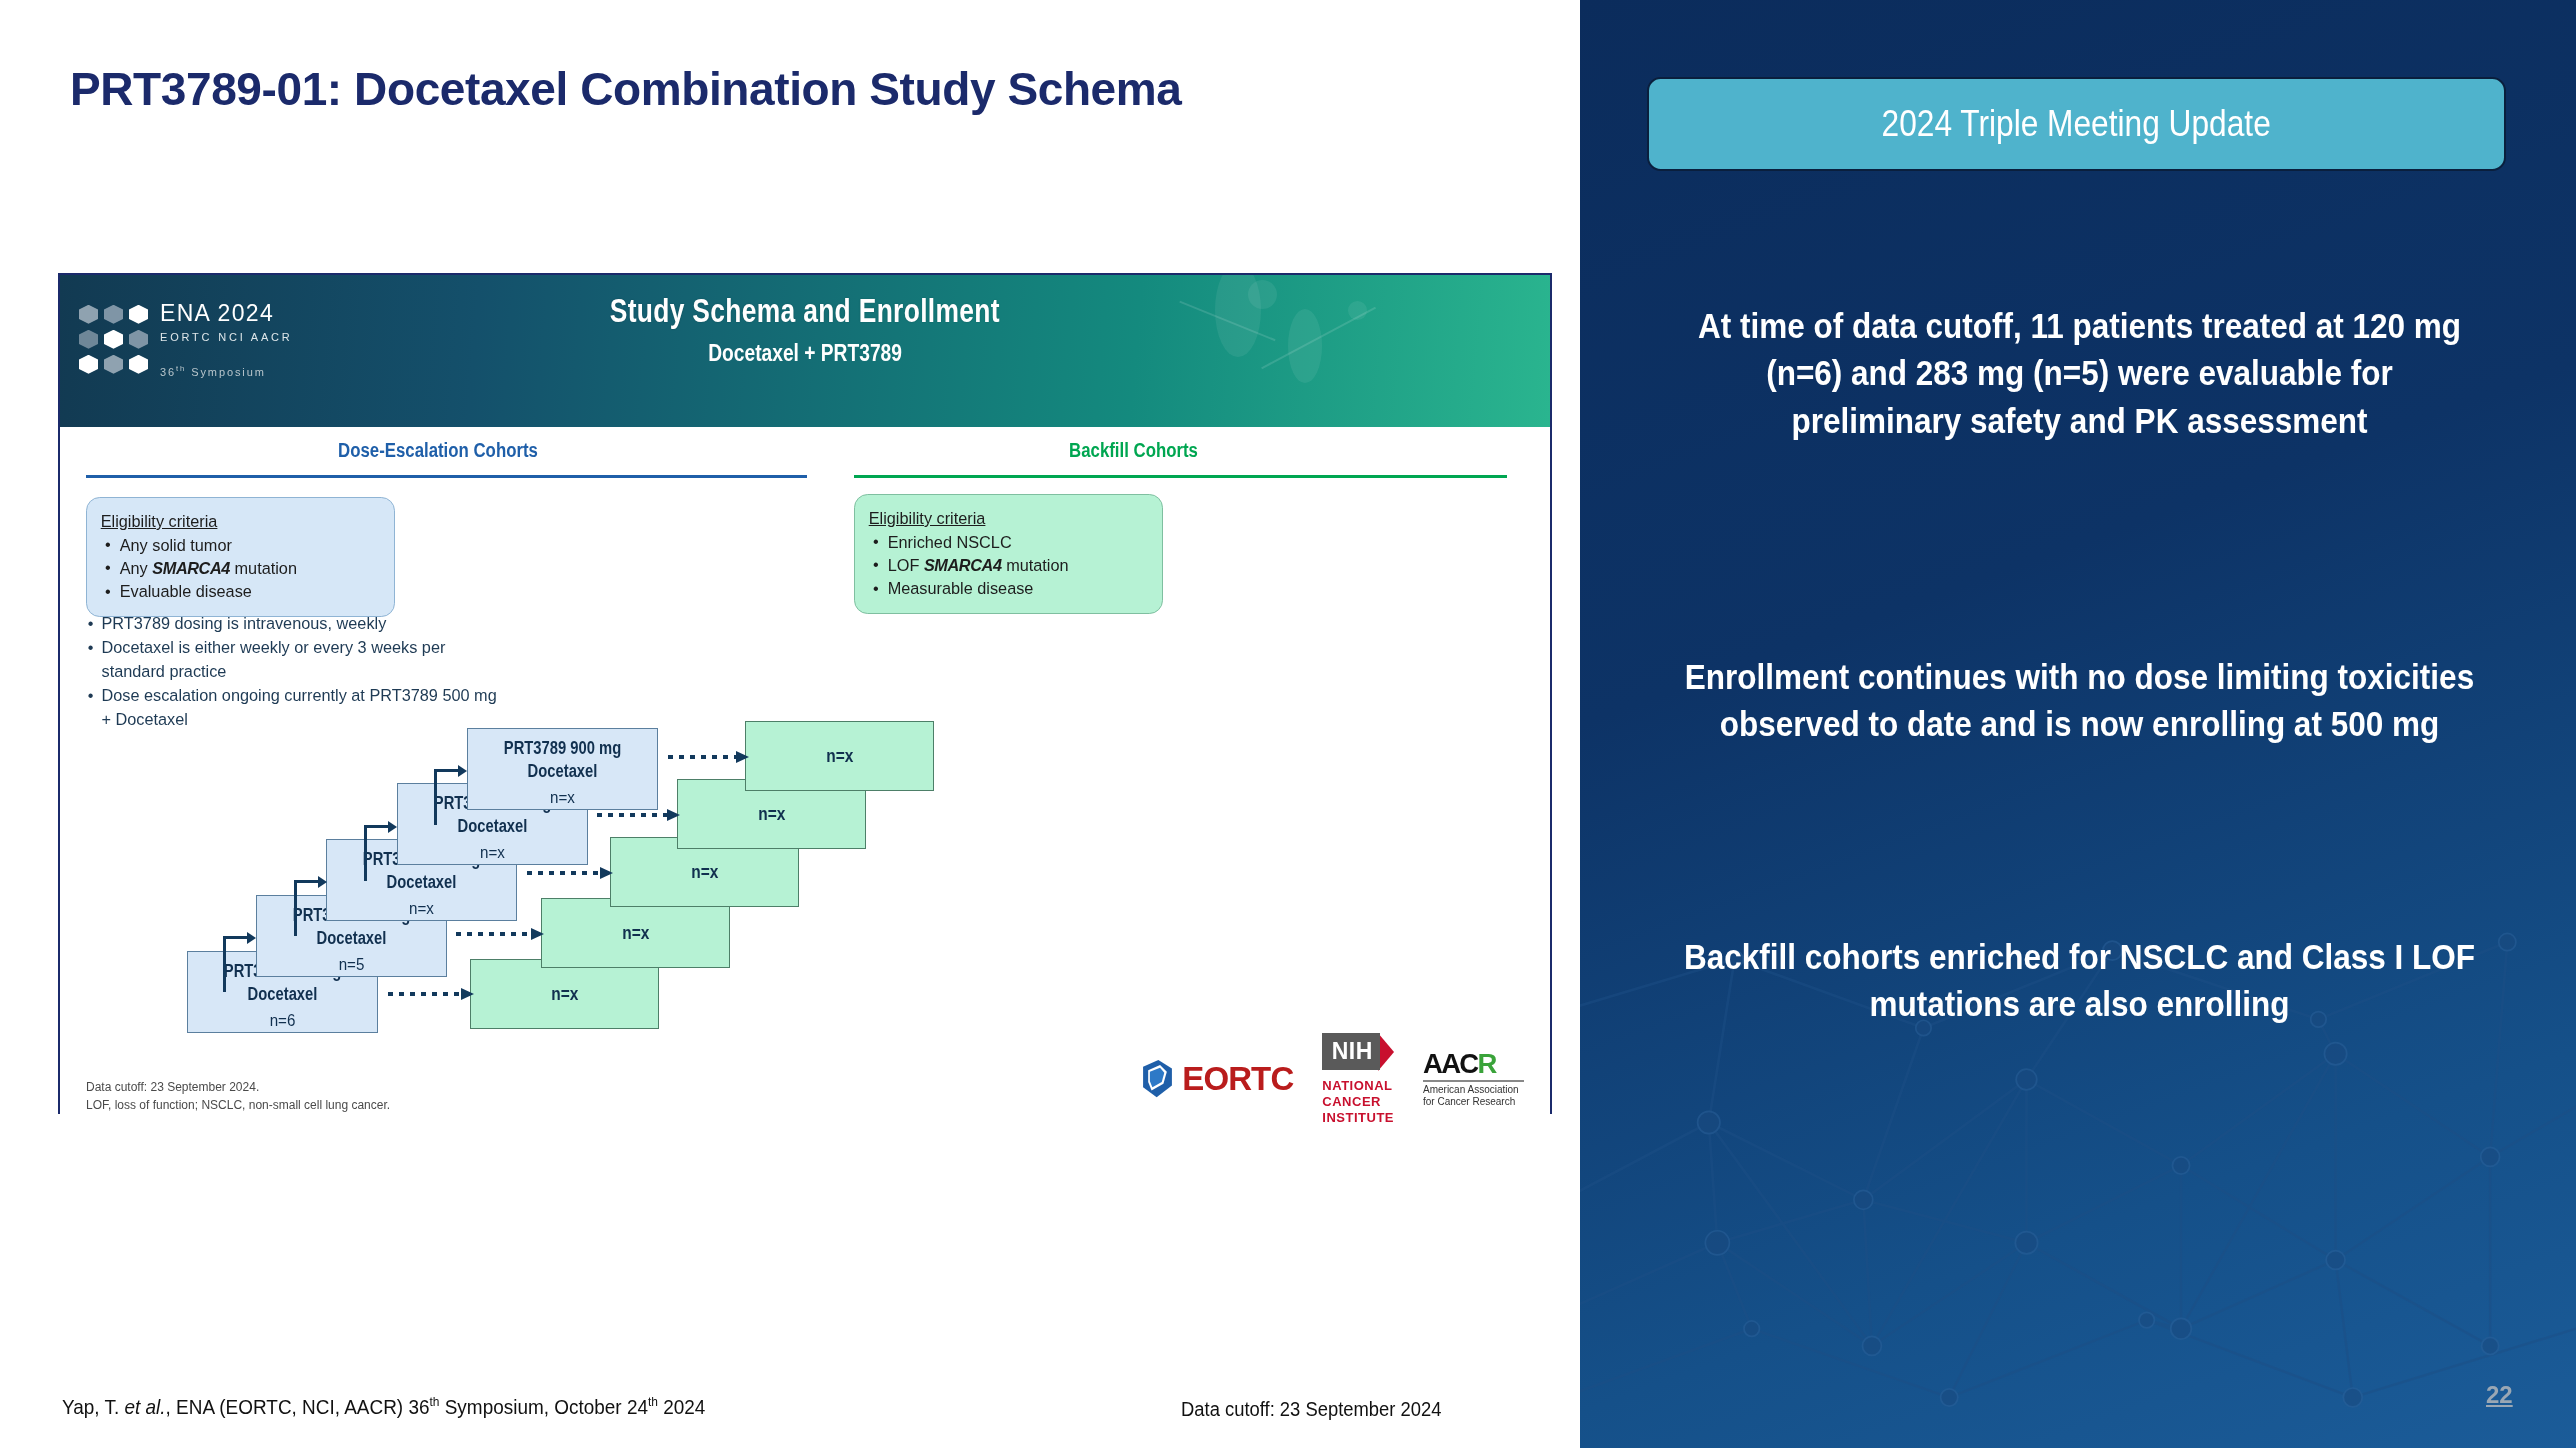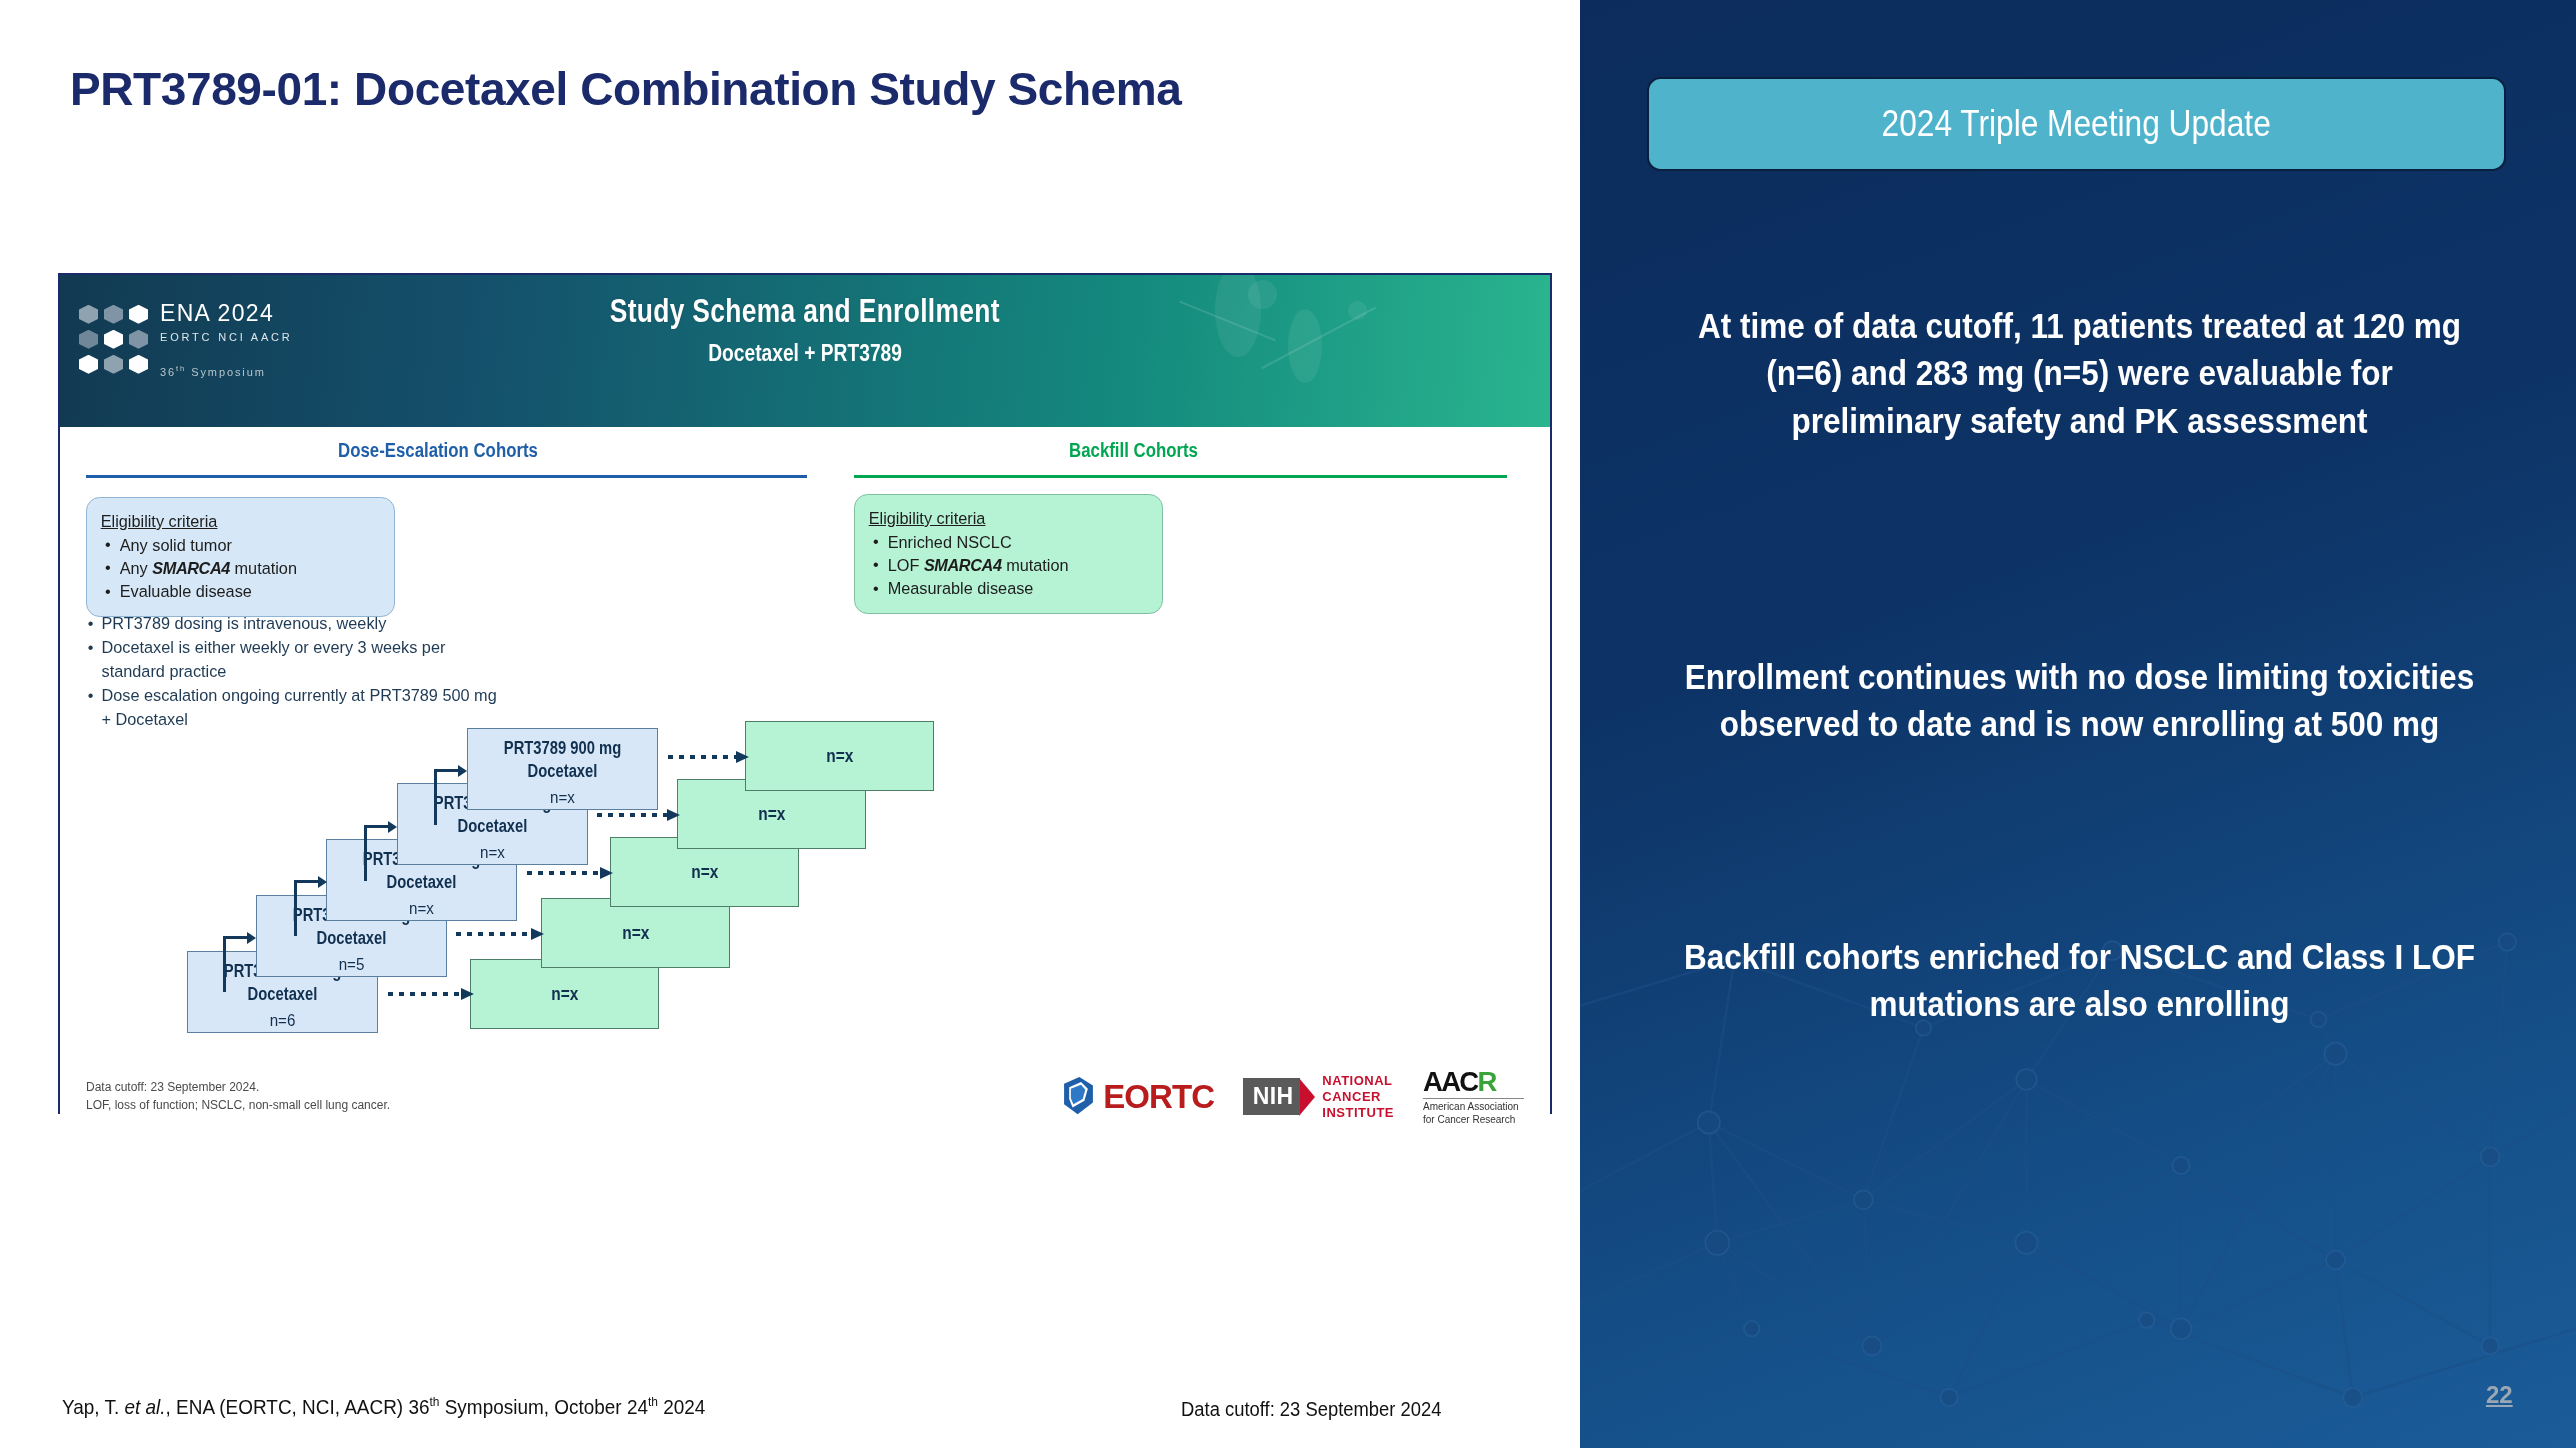--- a/index.html
+++ b/index.html
@@ -135,21 +135,21 @@
   }
   #slide-logos {
     position:absolute; right:26px; bottom:12px;
     display:flex; align-items:center; gap:29px;
   }
   
   #eortc-logo { display:flex; align-items:center; gap:5.2px; }
   #eortc-mark { width:39px; height:43px; position:relative; }
   #eortc-wordmark { font-size:33px; font-weight:bold; color:#b91c1c; letter-spacing:-0.9px; }
   
-  #nci-logo { display:flex; align-items:center; gap:7.7px; }
+  #nci-logo { display:flex; align-items:center; gap:7.7px;flex-direction:column; }
   #nih-badge {
     background:#5a5a5a; color:#fff; font-weight:bold; font-size:23px;
     padding:5.2px 6.9px 5.2px 9.4px; letter-spacing:0.4px; position:relative;
     display:flex; align-items:center;
   }
   #nih-chevron {
     width:0; height:0; margin-left:-1.7px;
     border-top:19px solid transparent; border-bottom:19px solid transparent;
     border-left:16.3px solid #c8102e;
   }

